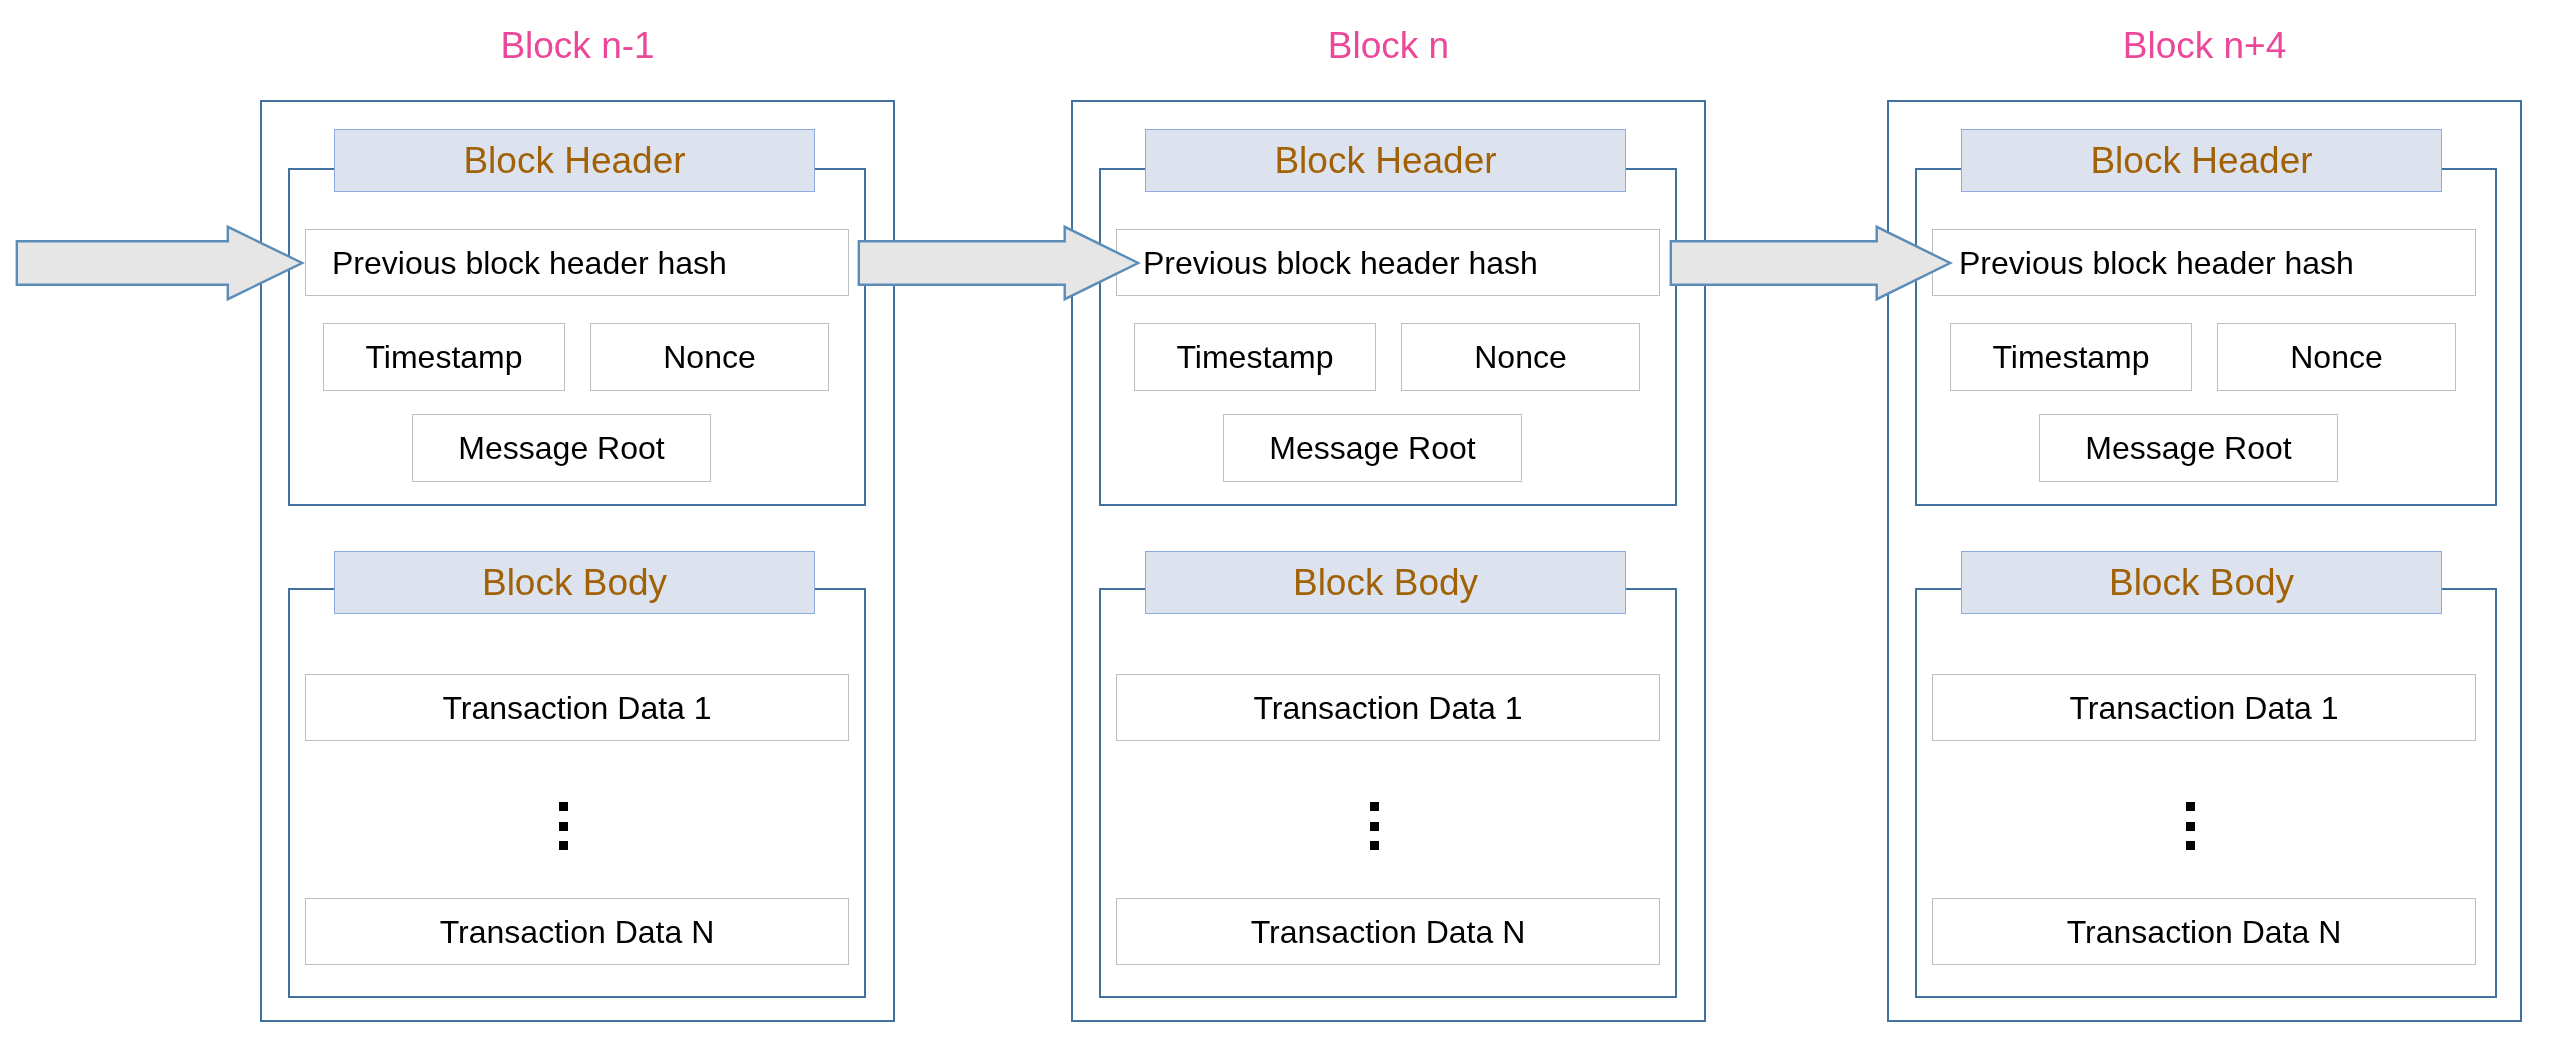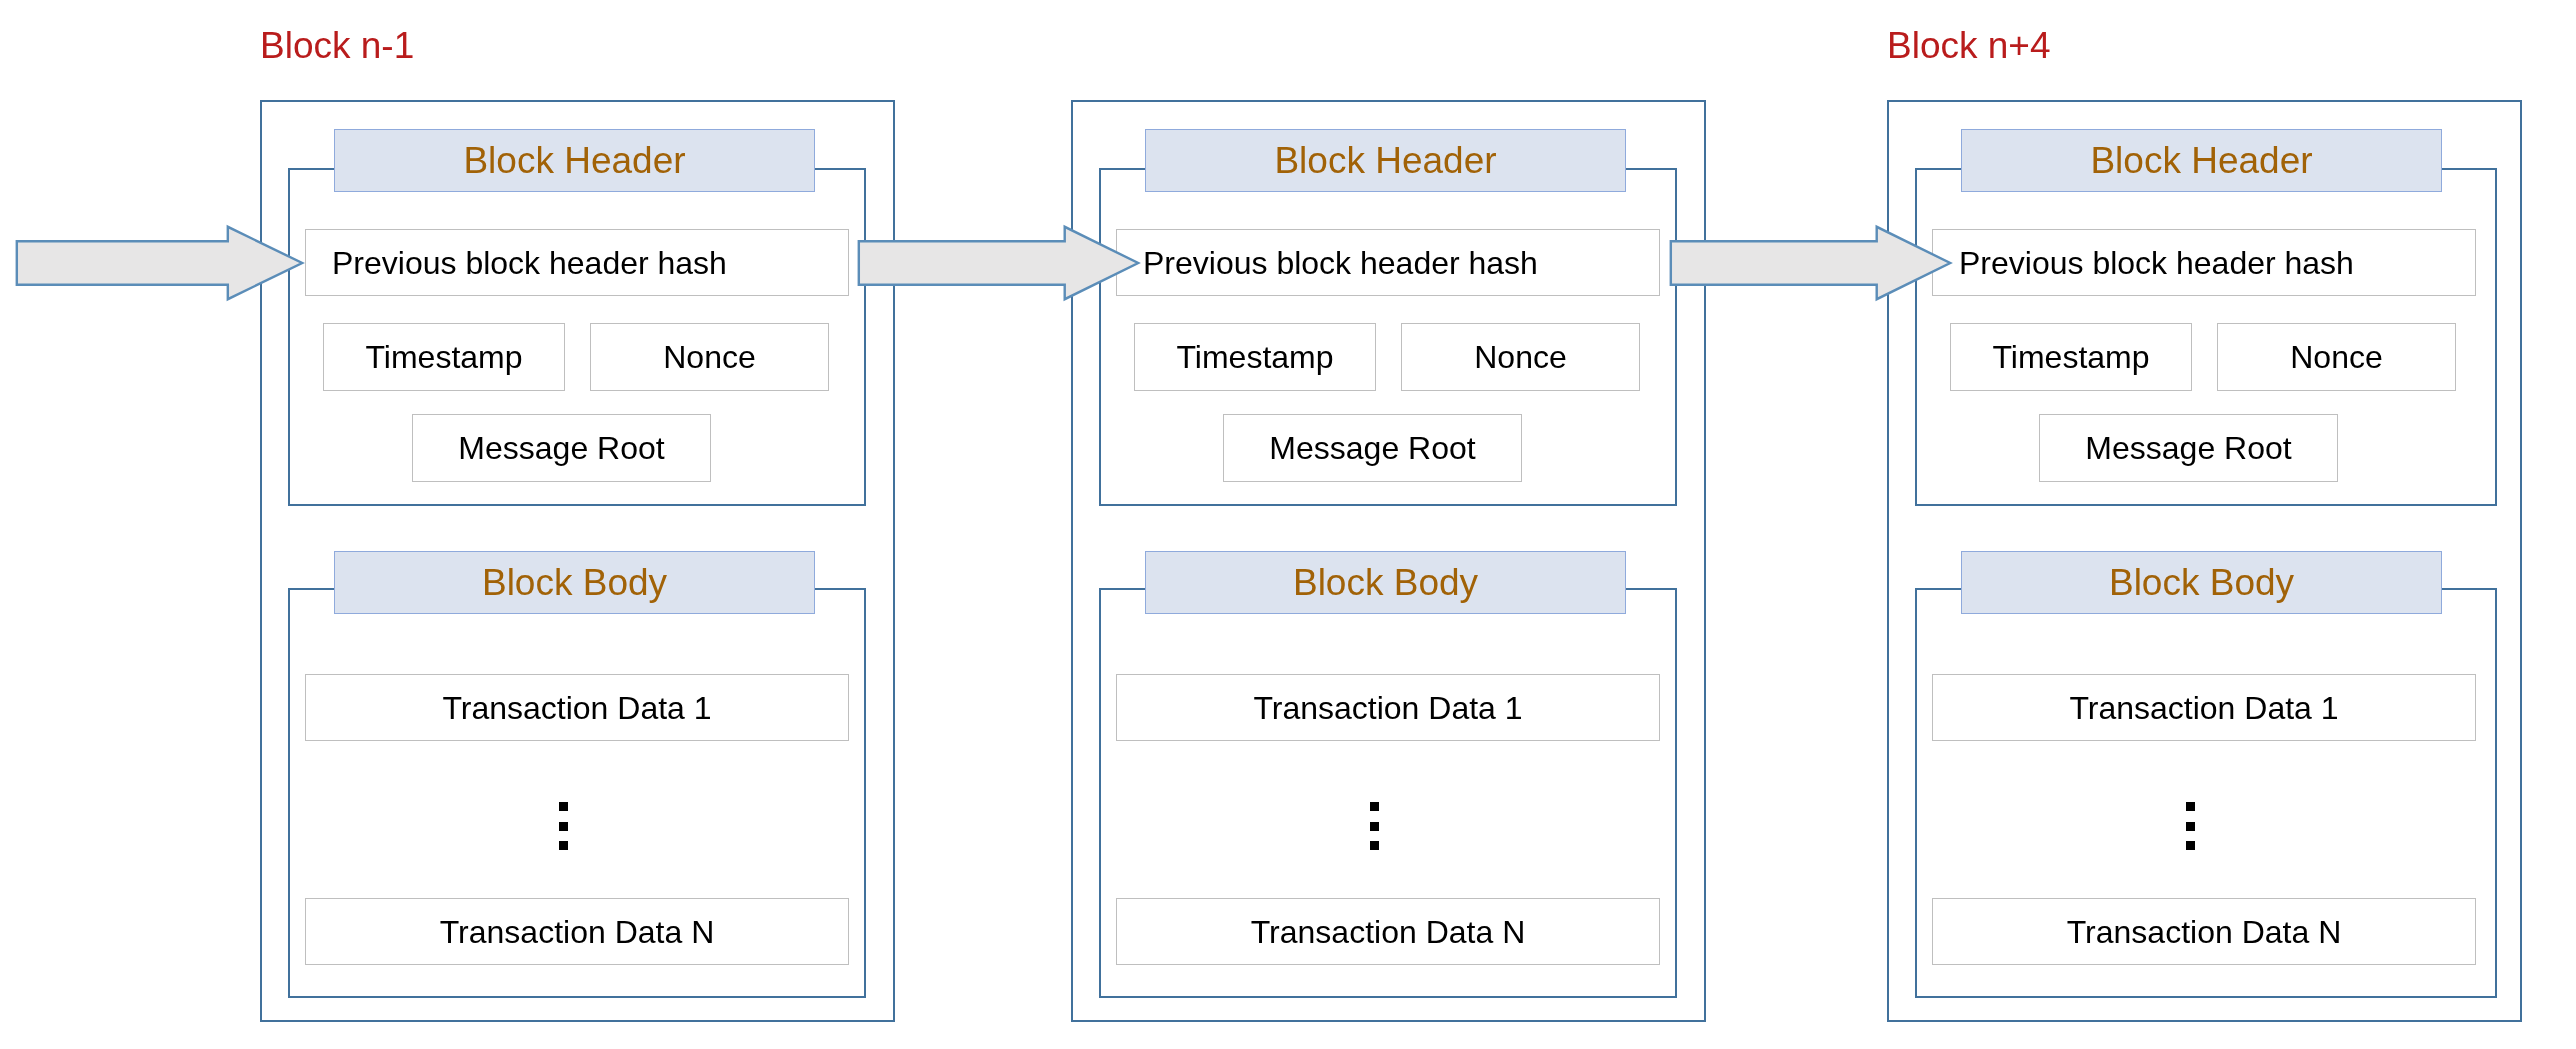--- a/index.html
+++ b/index.html
@@ -19,24 +19,24 @@
   #canvas {
     position: absolute;
     left: 0; top: 0;
     width: 2576px;
     height: 1049px;
   }
 
   
   .block-title {
     position: absolute;
-    text-align: left;
+    text-align: center;
     font-size: 37px;
     line-height: 1;
-    color: #b91c1c;
+    color: #ec4899;
     white-space: nowrap;
   }
 
   
   .block-outer {
     position: absolute;
     border: 2.4px solid #41719c;
     background: #ffffff;
     box-sizing: border-box;
   }
@@ -132,20 +132,21 @@
   <div class="group-frame" style="left:288px; top:588px; width:578px; height:410px;"></div>
   <div class="group-caption" style="left:334px; top:551px; width:481px; height:63px;">Block Body</div>
   <div class="field-box" style="left:305px; top:674px; width:544px; height:67px;">Transaction Data 1</div>
   <div class="vdots" style="left:559px; top:802px; width:9px; height:48px;">
     <span></span>
       <span></span>
       <span></span>
   </div>
   <div class="field-box" style="left:305px; top:898px; width:544px; height:67px;">Transaction Data N</div>
 
+  <div class="block-title" style="left:1071px; top:27px; width:635px;">Block n</div>
 
   <div class="block-outer" style="left:1071px; top:100px; width:635px; height:922px;"></div>
 
   <div class="group-frame" style="left:1099px; top:168px; width:578px; height:338px;"></div>
   <div class="group-caption" style="left:1145px; top:129px; width:481px; height:63px;">Block Header</div>
   <div class="field-box wide-label" style="left:1116px; top:229px; width:544px; height:67px;">Previous block header hash</div>
   <div class="field-box" style="left:1134px; top:323px; width:242px; height:68px;">Timestamp</div>
   <div class="field-box" style="left:1401px; top:323px; width:239px; height:68px;">Nonce</div>
   <div class="field-box" style="left:1223px; top:414px; width:299px; height:68px;">Message Root</div>
 

